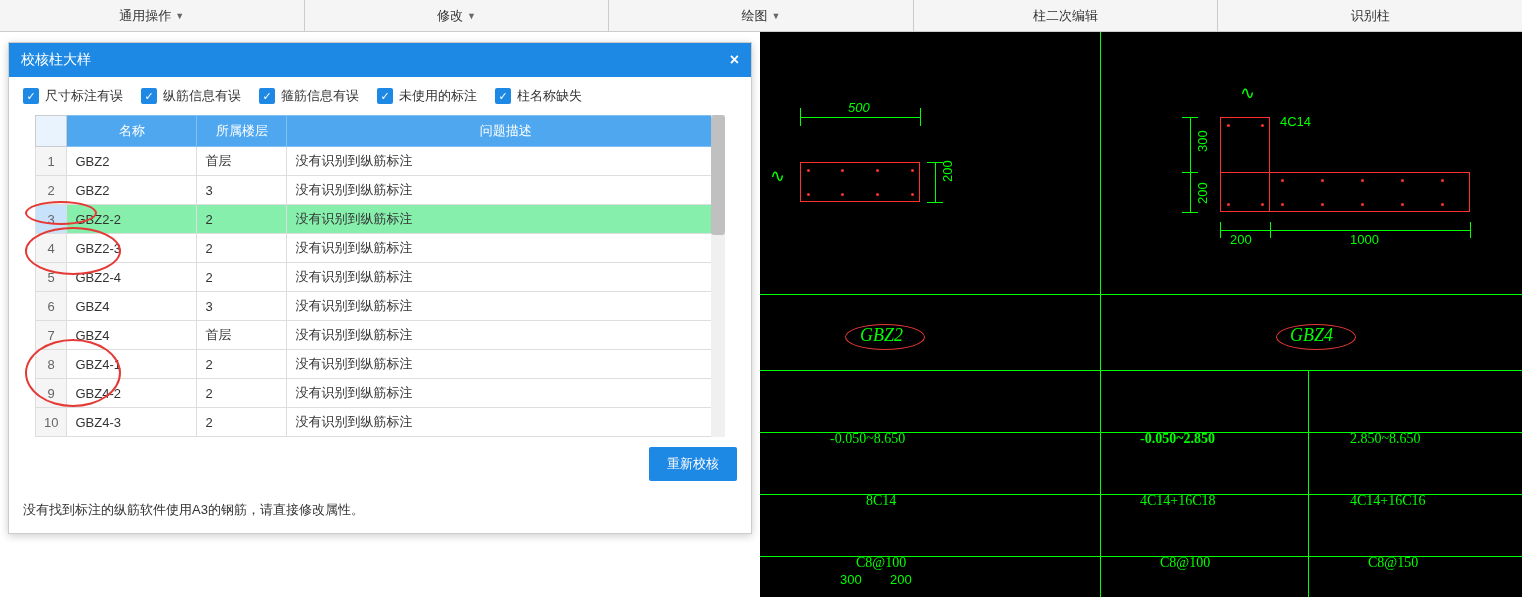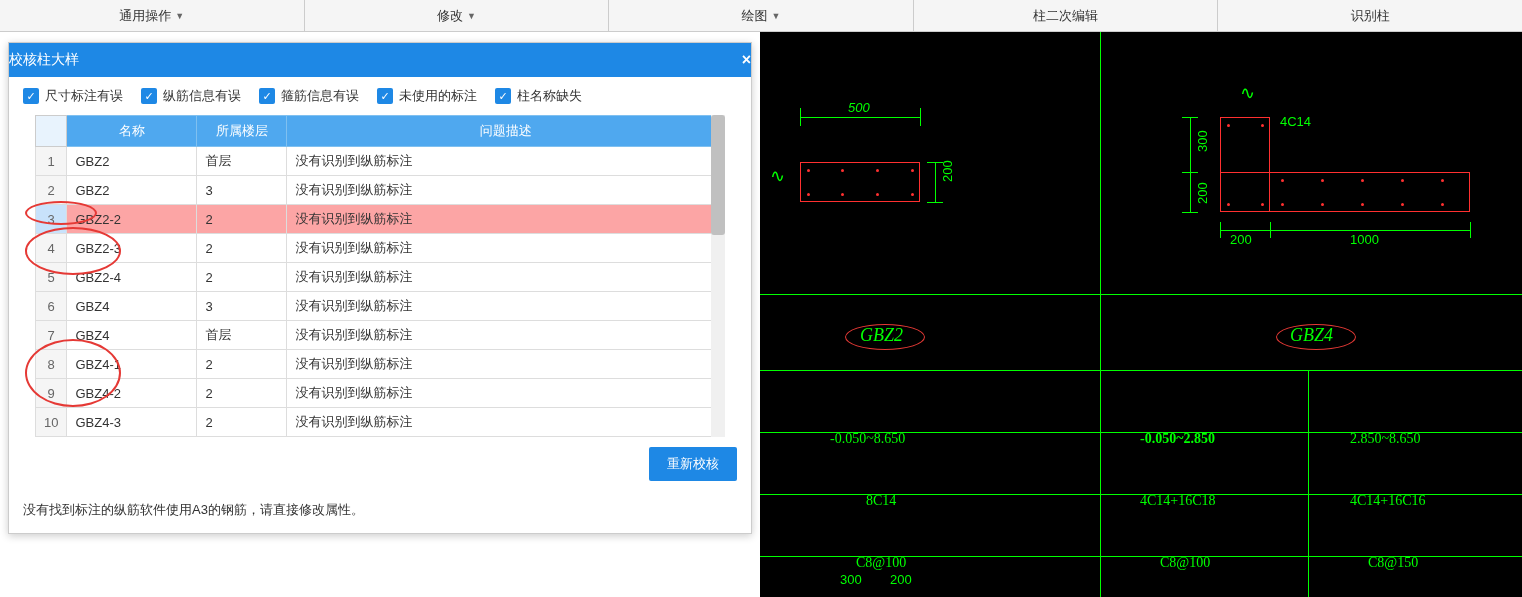--- a/index.html
+++ b/index.html
@@ -11,38 +11,38 @@
 .toolbar-item:last-child { border-right: none; }
 .dropdown-arrow { margin-left: 4px; font-size: 9px; color: #666; }
 
 
 .main { display: flex; height: calc(100% - 32px); }
 .left-pane { width: 760px; height: 100%; background: #fff; position: relative; }
 .right-pane { flex: 1; height: 100%; background: #000; position: relative; overflow: hidden; }
 
 
 .dialog { position: absolute; top: 10px; left: 8px; width: 744px; background: #fff; border: 1px solid #ccc; box-shadow: 0 2px 8px rgba(0,0,0,0.2); }
-.dialog-header { background: #1e88e5; color: #fff; padding: 8px 0; display: flex; justify-content: space-between; align-items: center; }
+.dialog-header { background: #1e88e5; color: #fff; padding: 8px 12px; display: flex; justify-content: space-between; align-items: center; }
 .dialog-title { font-size: 14px; }
 .dialog-close { cursor: pointer; font-size: 16px; font-weight: bold; }
 
 .checkbox-row { display: flex; gap: 18px; padding: 10px 14px; flex-wrap: wrap; }
 .checkbox-item { display: flex; align-items: center; gap: 6px; color: #333; }
 .checkbox { width: 16px; height: 16px; background: #1e88e5; border-radius: 2px; display: flex; align-items: center; justify-content: center; color: #fff; font-size: 11px; }
 
 .table-wrap { position: relative; padding: 0 26px; }
 .table-scroll { max-height: 370px; overflow: hidden; position: relative; }
 table { width: 100%; border-collapse: collapse; }
 th { background: #4fa8ef; color: #fff; padding: 6px 8px; font-weight: normal; border: 1px solid #7fc0f0; text-align: center; }
 th.col-idx { width: 28px; background: #e8f3fd; border: 1px solid #ccc; }
 th.col-name { width: 130px; }
 th.col-floor { width: 90px; }
 td { border: 1px solid #ddd; padding: 5px 8px; background: #fff; color: #333; }
 td.idx { text-align: center; color: #666; background: #f5f5f5; }
-tr.selected td { background: #fca5a5; }
+tr.selected td { background: #86efac; }
 tr.selected td.idx { background: #c8e2fb; }
 .scrollbar { position: absolute; right: 0; top: 0; width: 14px; height: 100%; background: #f0f0f0; }
 .scrollbar-thumb { position: absolute; top: 0; width: 100%; height: 120px; background: #c0c0c0; border-radius: 3px; }
 
 .red-ellipse { position: absolute; border: 2px solid #e53935; border-radius: 50%; pointer-events: none; }
 
 .dialog-footer { padding: 10px 14px; display: flex; justify-content: flex-end; }
 .btn-primary { background: #1e88e5; color: #fff; border: none; padding: 8px 18px; font-size: 13px; cursor: pointer; border-radius: 2px; }
 
 .dialog-note { padding: 10px 14px 14px; color: #333; font-size: 13px; }

